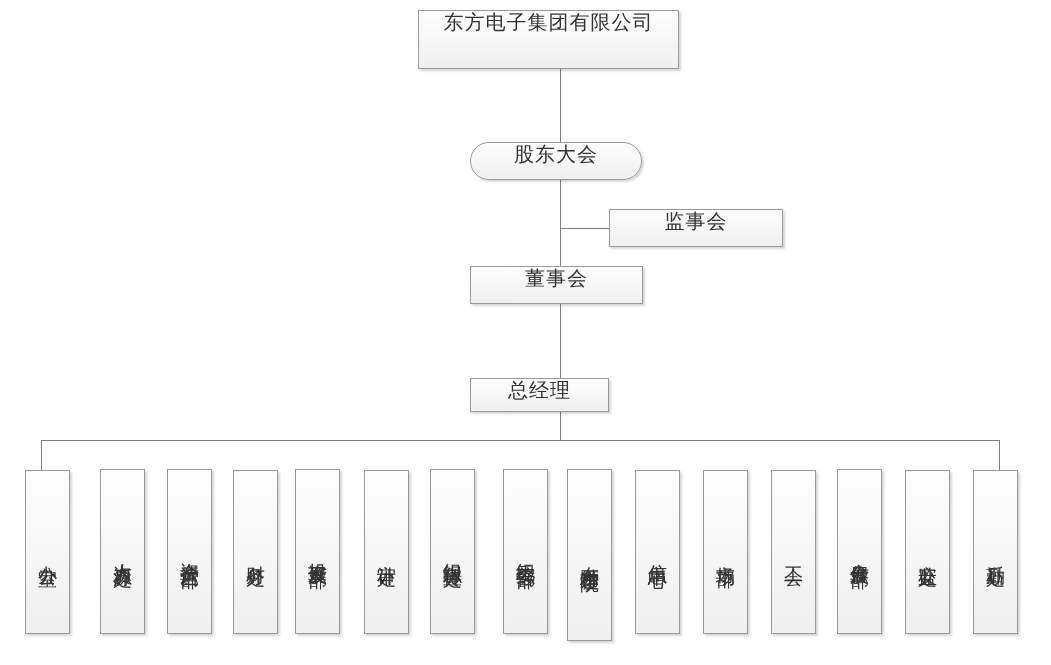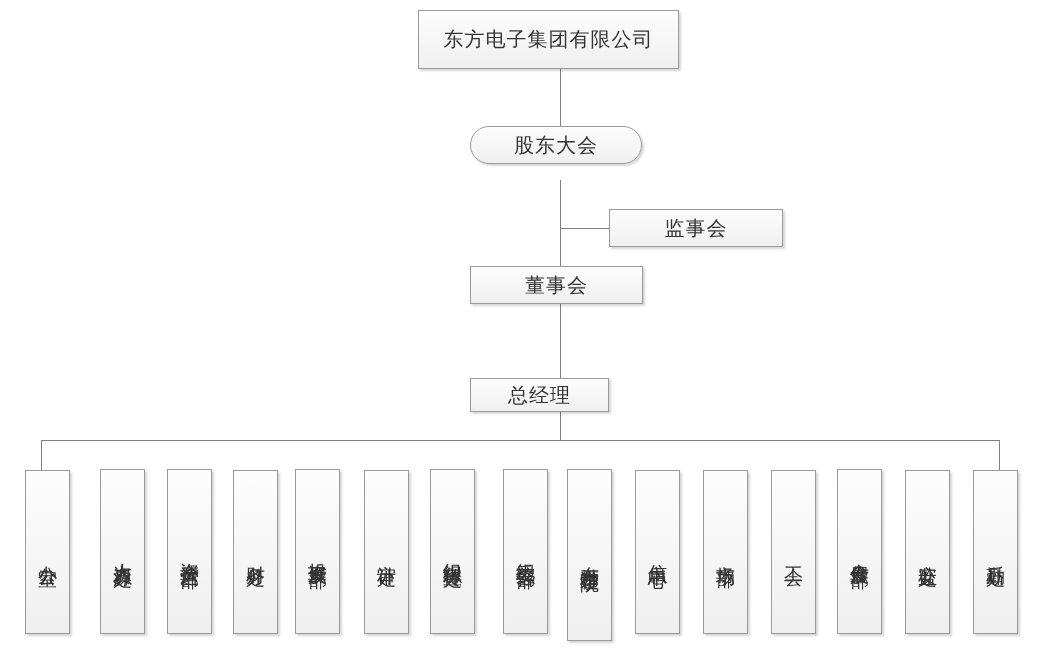--- a/index.html
+++ b/index.html
@@ -21,21 +21,21 @@
   }
 
   
   .node {
     position: absolute;
     box-sizing: border-box;
     border: 1px solid #9a9a9a;
     background: linear-gradient(to bottom, #fdfdfd 0%, #f7f7f7 45%, #efefef 100%);
     box-shadow: 2px 2px 2px rgba(0,0,0,0.16);
     display: flex;
-    align-items: center;
+    align-items: flex-start;
     justify-content: center;
     color: #333333;
     z-index: 3;
   }
   .node-label {
     display: block;
     text-align: center;
     line-height: 1.12;
     white-space: nowrap;
   }
@@ -86,21 +86,21 @@
   <div class="line h" style="left:41px; top:440px; width:959px;"></div>
 
   <div class="line v" style="left:41px; top:440px; height:30px;"></div>
 
   <div class="line v" style="left:999px; top:440px; height:30px;"></div>
 
   <div class="node horiz" style="left:418px; top:10px; width:261px; height:59px;">
     <span class="node-label">东方电子集团有限公司</span>
   </div>
 
-  <div class="node horiz" style="left:470px; top:126px; width:172px; height:38px;border-radius:19px;">
+  <div class="node horiz" style="left:470px; top:142px; width:172px; height:38px;border-radius:19px;">
     <span class="node-label">股东大会</span>
   </div>
 
   <div class="node horiz" style="left:470px; top:266px; width:173px; height:38px;">
     <span class="node-label">董事会</span>
   </div>
 
   <div class="node horiz" style="left:609px; top:209px; width:174px; height:38px;">
     <span class="node-label">监事会</span>
   </div>

